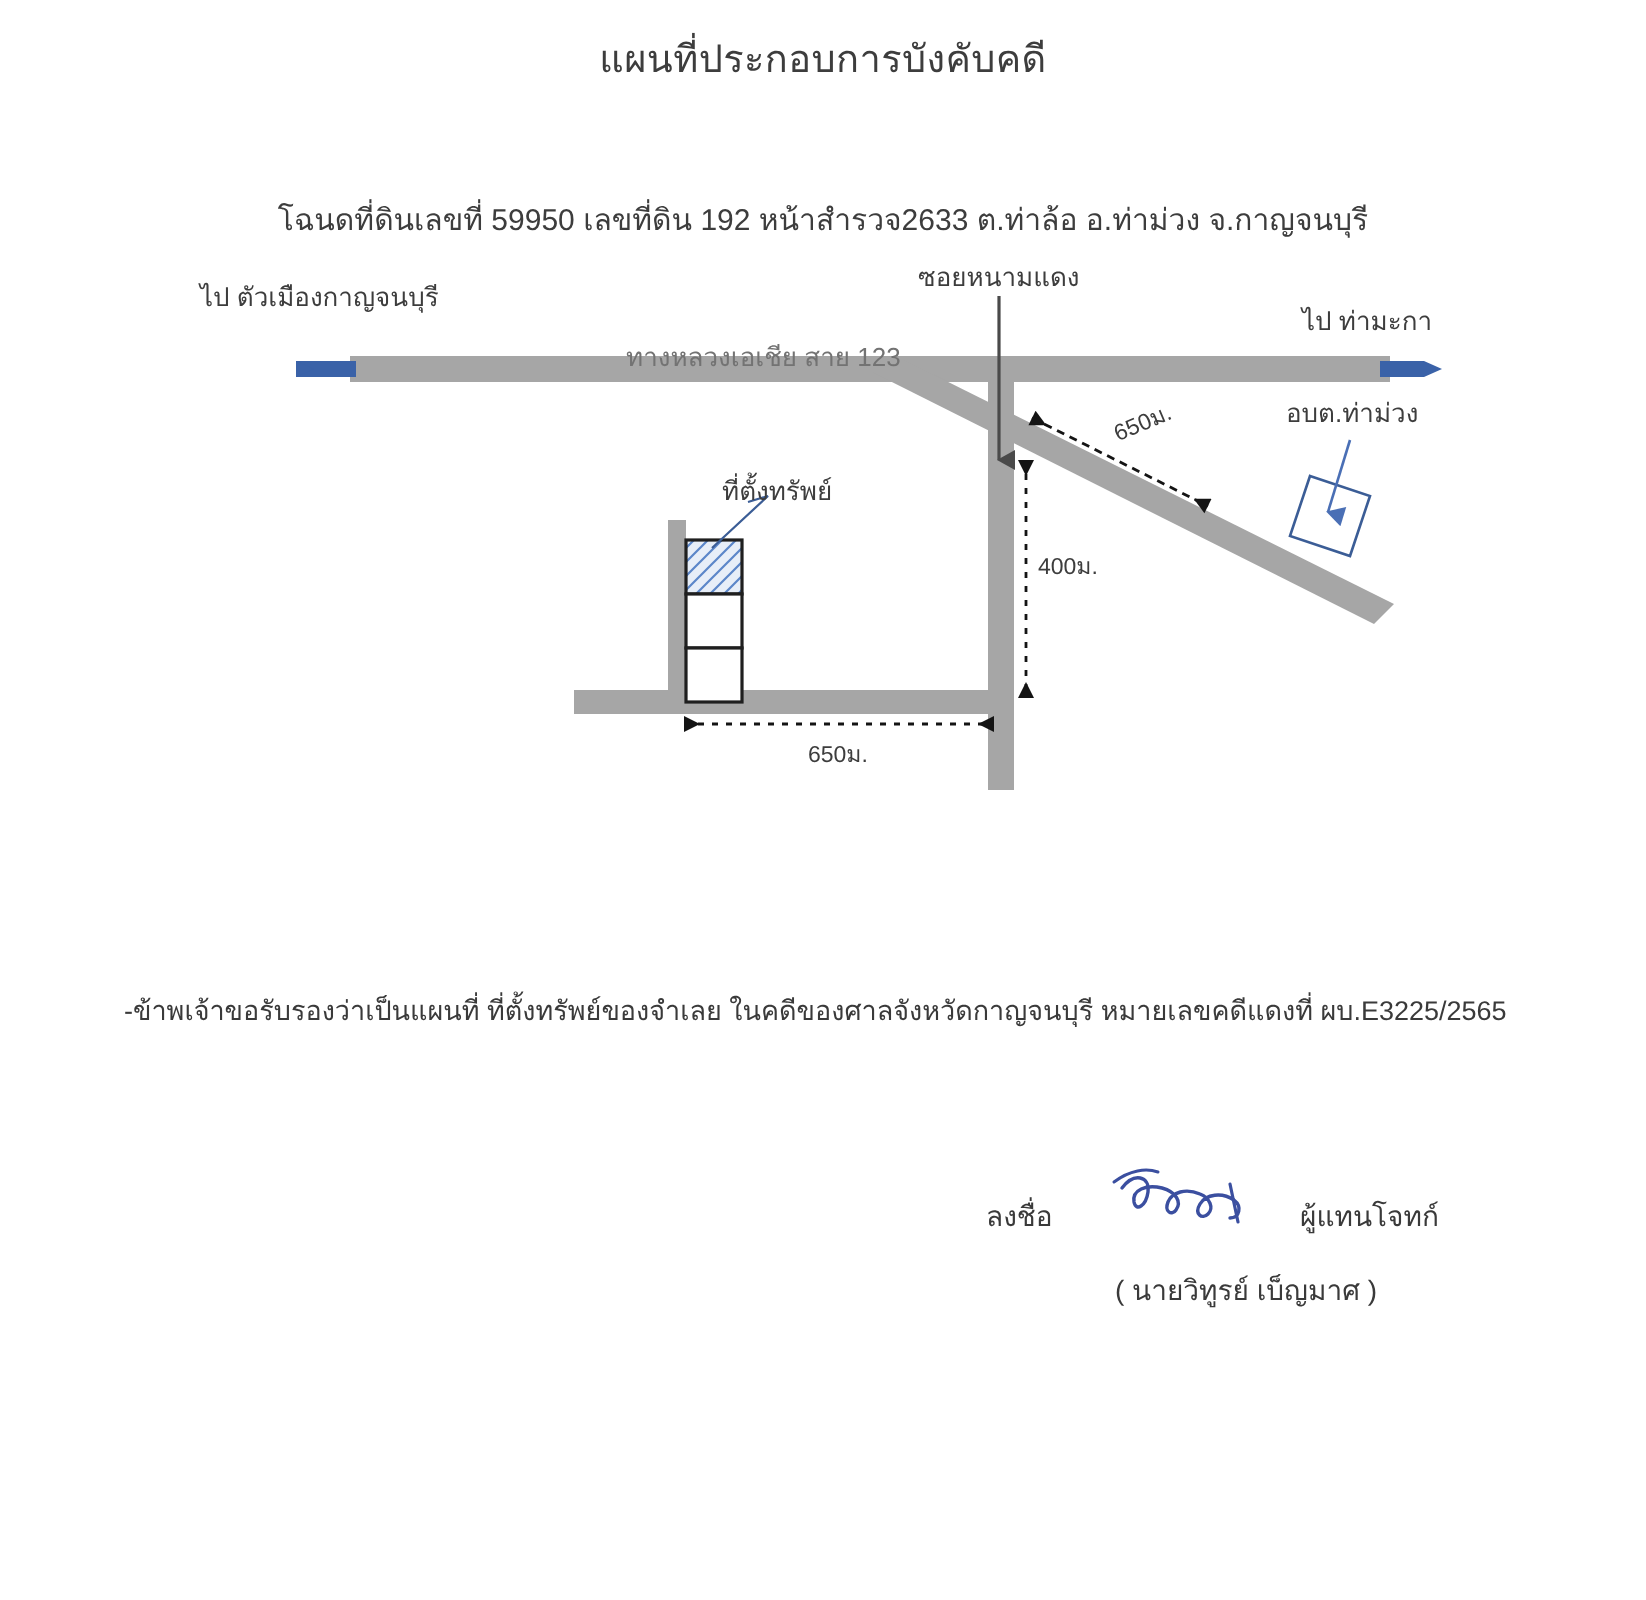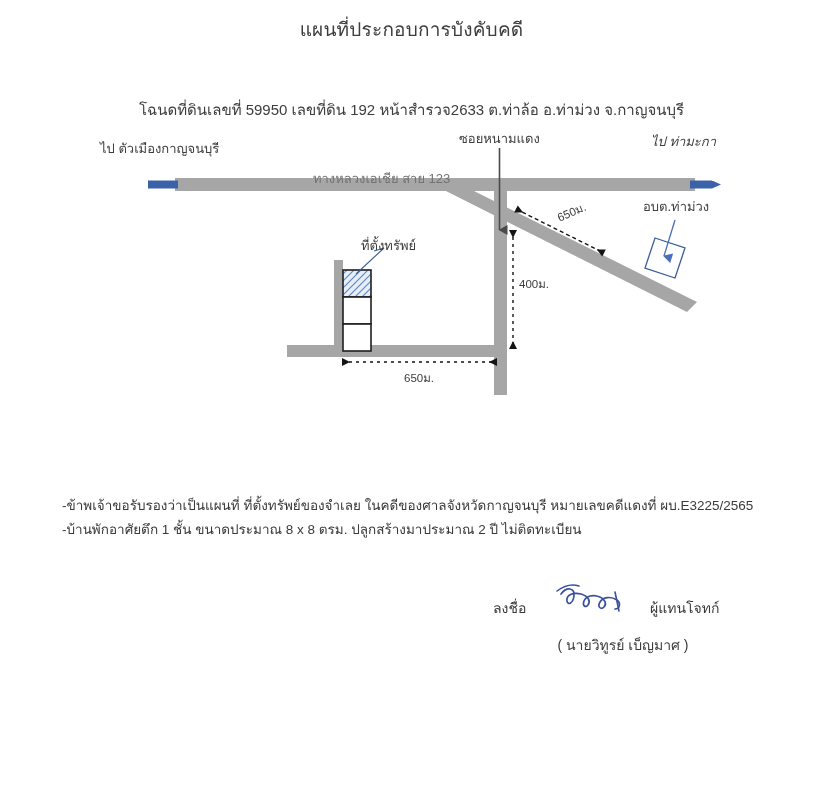--- a/index.html
+++ b/index.html
@@ -197,40 +197,39 @@
 
       <line x1="342" y1="242" x2="497" y2="242" stroke="#141414" stroke-width="1.4" stroke-dasharray="3,4" marker-start="url(#dimArrowStart)" marker-end="url(#dimArrow)"></line>
 
       <polygon points="655,118 685,128 675,158 645,148" fill="#ffffff" stroke="#3b5d96" stroke-width="1.3"></polygon>
 
       <line x1="675" y1="100" x2="664" y2="136" stroke="#4a6fb5" stroke-width="1.3" marker-end="url(#blueDown)"></line>
     </svg>
 
     <span class="maplabel" style="left:100px; top:22px;">ไป ตัวเมืองกาญจนบุรี</span>
 
-    <span class="maplabel" style="left:651px; top:15px;font-style:italic;">ไป ท่ามะกา</span>
+    <span class="maplabel" style="left:651px; top:34px;">ไป ท่ามะกา</span>
 
     <span class="maplabel onroad" style="left:313px; top:52px;">ทางหลวงเอเชีย สาย 123</span>
 
     <span class="maplabel" style="left:459px; top:12px;">ซอยหนามแดง</span>
 
     <span class="maplabel" style="left:361px; top:119px;">ที่ตั้งทรัพย์</span>
 
     <span class="maplabel" style="left:643px; top:80px;">อบต.ท่าม่วง</span>
 
     <span class="maplabel small rot" style="left:558px; top:92px;">650ม.</span>
 
     <span class="maplabel small" style="left:519px; top:158px;">400ม.</span>
 
     <span class="maplabel small" style="left:404px; top:252px;">650ม.</span>
   </div>
 
   <div class="cert l1">-ข้าพเจ้าขอรับรองว่าเป็นแผนที่ ที่ตั้งทรัพย์ของจำเลย ในคดีของศาลจังหวัดกาญจนบุรี หมายเลขคดีแดงที่ ผบ.E3225/2565</div>
 
-  <div class="cert l2">-บ้านพักอาศัยตึก 1 ชั้น ขนาดประมาณ 8 x 8 ตรม. ปลูกสร้างมาประมาณ 2 ปี ไม่ติดทะเบียน</div>
 
   <div class="sig-row">
     <span class="sig-label">ลงชื่อ</span>
 
     <svg class="sig-mark" viewBox="0 0 90 34">
       <path d="M6,12 C12,4 20,6 19,14 C18,21 13,24 12,19
                C11,13 18,10 26,12 C33,14 36,19 33,23
                C31,26 27,24 29,19 C31,14 38,12 45,15
                C50,17 52,22 49,25 C46,28 42,25 45,20
                C48,15 56,14 62,18 C66,21 65,27 60,27" fill="none" stroke="#3b4fa0" stroke-width="1.7" stroke-linecap="round" stroke-linejoin="round"></path>

